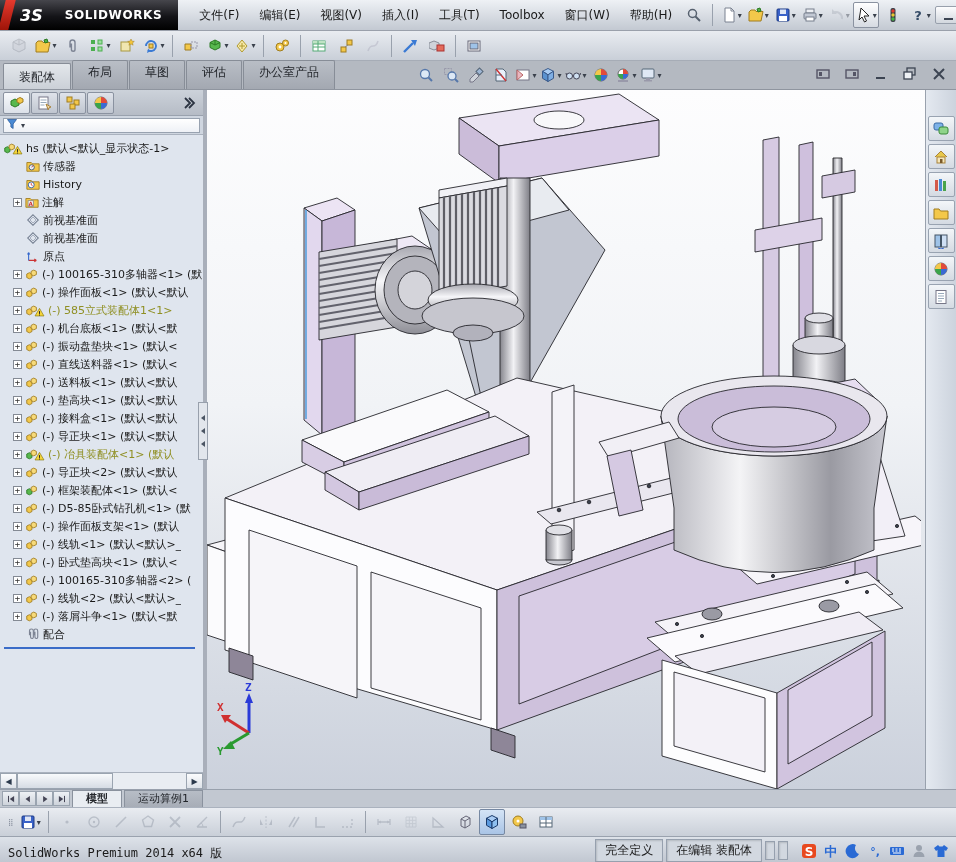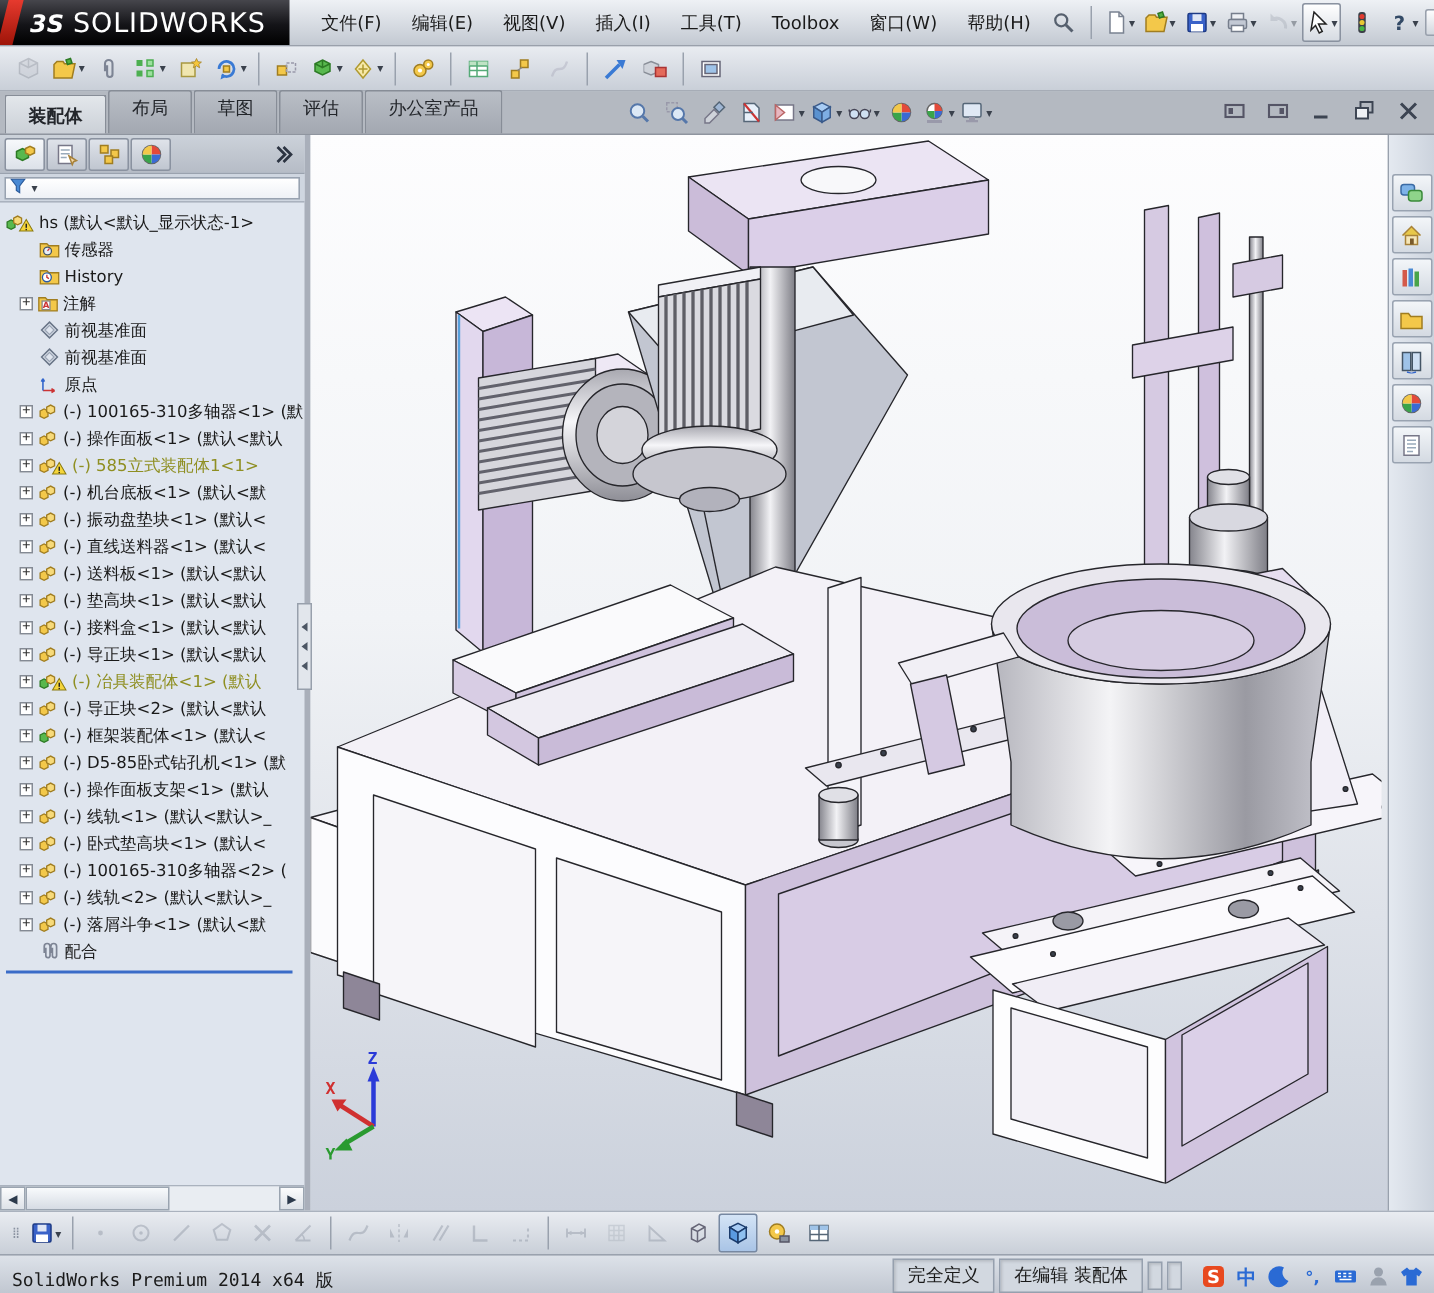--- a/index.html
+++ b/index.html
@@ -2,41 +2,41 @@
 <html><head>
 <meta charset="utf-8">
 <style>
 *{box-sizing:border-box;margin:0;padding:0}
 body{width:956px;height:862px;overflow:hidden;font-family:"DejaVu Sans","Liberation Sans",sans-serif;font-size:12px;-webkit-user-select:none;user-select:none;color:#1a1a1a}
 #app{width:956px;height:862px;display:flex;flex-direction:column;background:#c6ccd4}
 
 .titlebar{height:31px;display:flex;align-items:stretch;background:linear-gradient(#eef1f5,#c3c9d2);border-bottom:1px solid #9aa0ab}
 .brand{display:flex;align-items:center;background:linear-gradient(#46464c,#141418 55%,#000);color:#fff;padding:0 16px 0 0}
 .ribbon{width:10px;height:30px;background:linear-gradient(#e63a2e,#9e1408);transform:skewX(-14deg);margin:0 8px 0 2px}
-.brand .mark{font-weight:bold;font-style:italic;font-size:16px;margin-right:6px}
-.brand .name{font-weight:normal;font-size:18px;letter-spacing:.6px}
+.brand .mark{font-weight:bold;font-style:italic;font-size:16px;margin-right:22px}
+.brand .name{font-weight:bold;font-size:12px;letter-spacing:.6px}
 .menubar{display:flex;align-items:center;list-style:none;padding-left:12px;gap:2px}
 .menuitem{padding:3px 9px;white-space:nowrap}
 .qat{display:flex;align-items:center;margin-left:auto;gap:1px;padding-right:2px}
 .winctl{display:flex;align-items:center;gap:2px;padding-right:4px}
 .winctl .tbtn{min-width:27px;height:18px;border:1px solid #98a0ac;background:linear-gradient(#fdfdfe,#d2d7de);border-radius:2px}
 
 .tbtn{display:flex;align-items:center;justify-content:center;height:26px;min-width:26px;border:1px solid transparent;border-radius:2px;flex:none}
 .tbtn svg{display:block}
 .dd{font-size:8px;color:#3a414c;margin-left:1px}
 .tbtn.boxed{border:1px solid #8a92a0;background:linear-gradient(#ffffff,#d6dbe2)}
 .tbtn.disabled{opacity:.42}
 .tbtn.active{border:1px solid #7688a2;background:linear-gradient(#d4e4f6,#a9c4e6)}
 .tsep{width:1px;height:22px;background:#99a1ad;margin:0 4px;flex:none}
 .toolbar2{height:30px;display:flex;align-items:center;background:linear-gradient(#e9ecf1,#c9cfd8);border-bottom:1px solid #a6acb6;padding-left:6px;gap:1px}
 
 .cmdband{height:29px;background:#b4b9c1;display:flex;align-items:flex-end;position:relative;border-bottom:1px solid #8f959f}
 .ctabs{display:flex;align-items:flex-end;padding-left:3px}
 .ctab{height:29px;line-height:23px;padding:0 15px;background:linear-gradient(#b9bec6,#a3a8b1);border:1px solid #878d97;border-bottom:none;margin-right:1px;color:#23262b;border-radius:2px 2px 0 0;white-space:nowrap}
-.ctab.active{background:linear-gradient(#e3e7eb,#cbd0d7);font-weight:bold;height:26px;line-height:26px}
+.ctab.active{background:linear-gradient(#e3e7eb,#cbd0d7);font-weight:normal;height:26px;line-height:26px}
 .headsup{position:absolute;left:414px;top:2px;display:flex;align-items:center;gap:1px}
 .headsup .tbtn{height:24px;min-width:24px}
 .docwinctl{position:absolute;right:6px;top:4px;display:flex;gap:7px}
 .docwinctl .tbtn{height:18px;min-width:22px}
 
 .main{flex:1;display:flex;min-height:0;position:relative}
 .leftpanel{width:207px;border-right:4px solid #a9afba;background:#dfe5ee;display:flex;flex-direction:column;position:relative}
 .paneltabs{height:26px;background:linear-gradient(#ccd2da,#b6bcc6);display:flex;align-items:center;padding:1px 3px;gap:1px;border-bottom:1px solid #9aa2ae}
 .ptab{width:27px;height:22px;display:flex;align-items:center;justify-content:center;border:1px solid #8a92a0;background:linear-gradient(#dfe3ea,#c0c6d0);border-radius:2px;flex:none}
 .ptab.active{background:linear-gradient(#f7f9fb,#dce1e9)}
@@ -965,20 +965,46 @@
         </div>
         <div class="tpbtn">
           <svg viewBox="0 0 16 16" width="16" height="16">
             <rect x="3" y="1.5" width="10" height="13" fill="#fff" stroke="#778"></rect>
             <path d="M5 4.5h6M5 7h6M5 9.5h6M5 12h4" stroke="#9ab"></path>
           </svg>
         </div>
       </div>
   </div>
 
+  <div class="doctabs">
+      <div class="navbtn">
+        <svg viewBox="0 0 16 16" width="10" height="10">
+          <path d="M4 3v10" stroke="#445" stroke-width="1.6"></path>
+          <path d="M13 3L6 8l7 5z" fill="#445"></path>
+        </svg>
+      </div>
+      <div class="navbtn">
+        <svg viewBox="0 0 16 16" width="10" height="10">
+          <path d="M11 3L4 8l7 5z" fill="#445"></path>
+        </svg>
+      </div>
+      <div class="navbtn">
+        <svg viewBox="0 0 16 16" width="10" height="10">
+          <path d="M5 3l7 5-7 5z" fill="#445"></path>
+        </svg>
+      </div>
+      <div class="navbtn">
+        <svg viewBox="0 0 16 16" width="10" height="10">
+          <path d="M12 3v10" stroke="#445" stroke-width="1.6"></path>
+          <path d="M3 3l7 5-7 5z" fill="#445"></path>
+        </svg>
+      </div>
+      <div class="dtab active">模型</div>
+      <div class="dtab">运动算例1</div>
+    </div>
 
   <div class="bottombar">
     <span class="dragdots">⁞⁞</span>
   <div class="tbtn">
         <svg viewBox="0 0 16 16" width="16" height="16">
           <rect x="2" y="2" width="12" height="12" rx="1" fill="#3a62c8" stroke="#1d3a85"></rect>
           <rect x="5" y="2.5" width="6" height="4.5" fill="#dfe6f5"></rect>
           <rect x="4" y="9" width="8" height="5" fill="#fff"></rect>
         </svg>
         <span class="dd">▾</span>

